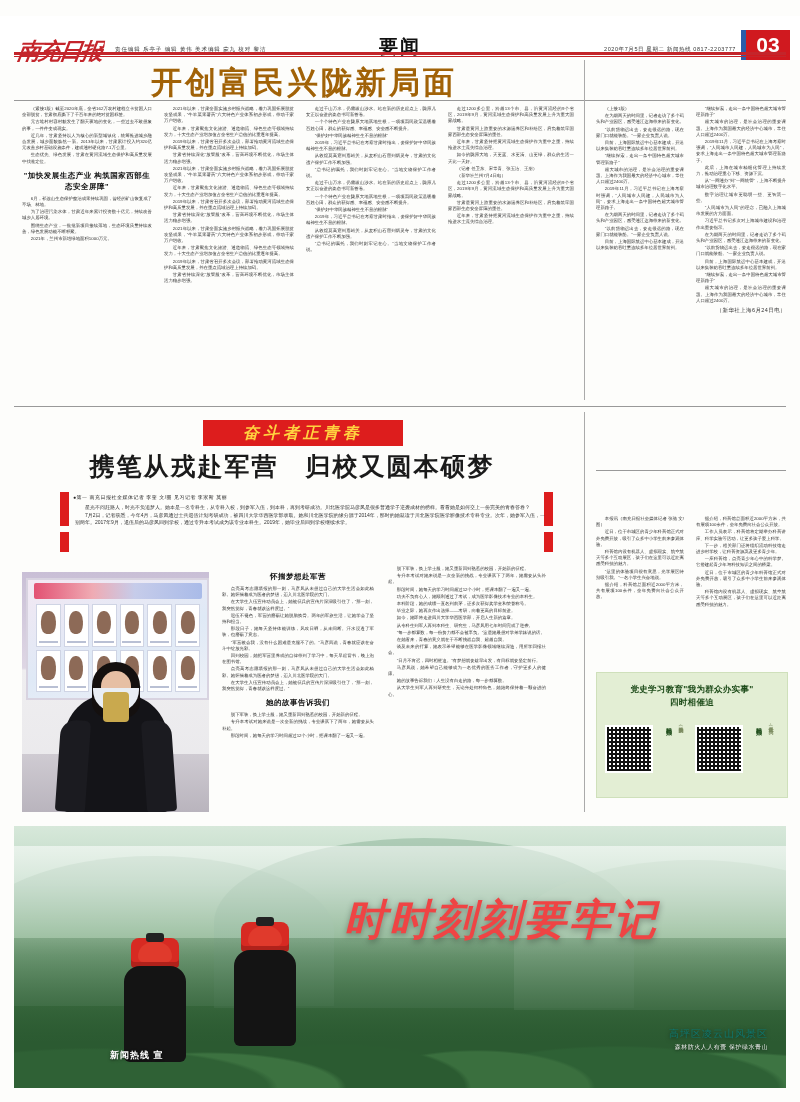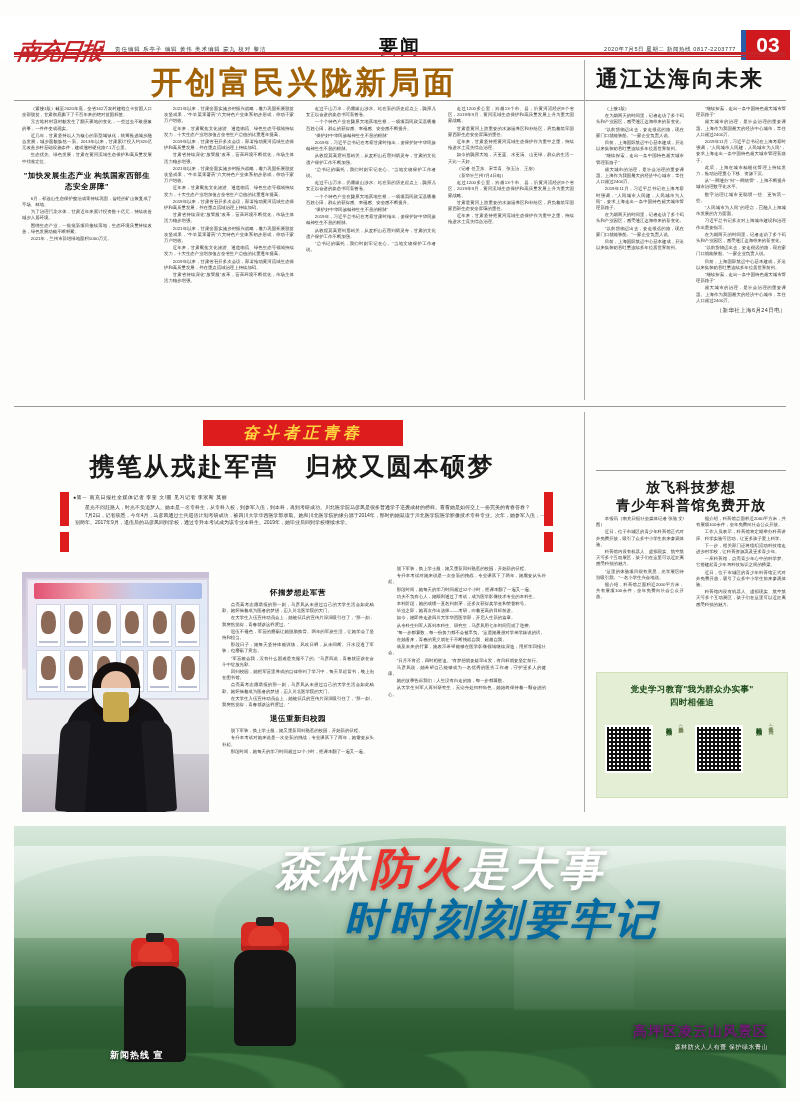--- a/index.html
+++ b/index.html
@@ -134,61 +134,60 @@
          radial-gradient(ellipse at 78% 100%,#2e6135 0 19%,transparent 20%),
          radial-gradient(ellipse at 92% 100%,#3d7442 0 16%,transparent 17%),
          linear-gradient(180deg,rgba(40,90,48,.25),#2b5a31 70%);}
   .haze{position:absolute;left:0;top:20px;width:772px;height:110px;
        background:linear-gradient(180deg,rgba(255,255,255,.55),rgba(255,255,255,0));}
   #fire-l1{position:absolute;left:262px;top:14px;font-size:44px;font-weight:bold;
        font-style:italic;letter-spacing:3px;color:#fff;white-space:nowrap;
        text-shadow:0 2px 6px rgba(0,0,0,.35);font-family:"Liberation Serif",serif;}
   #fire-l1 .red{color:#e8332c;}
   #fire-l2{position:absolute;left:330px;top:66px;font-size:42px;font-weight:bold;
-       font-style:italic;letter-spacing:3px;color:#0369a1;white-space:nowrap;
+       font-style:italic;letter-spacing:3px;color:#ef4444;white-space:nowrap;
        text-shadow:0 2px 6px rgba(0,0,0,.35);font-family:"Liberation Serif",serif;}
   .fman{position:absolute;bottom:0;}
   .fman .tank{position:absolute;left:50%;transform:translateX(-50%);top:0;
        width:48px;height:30px;background:#d72a22;border-radius:8px 8px 4px 4px;
        box-shadow:inset 0 -6px 0 rgba(0,0,0,.18);}
   .fman .cap{position:absolute;left:50%;transform:translateX(-50%);top:-5px;
        width:18px;height:9px;background:#222;border-radius:3px;}
   .fman .body{position:absolute;left:50%;transform:translateX(-50%);top:28px;
        width:62px;height:96px;background:#141414;border-radius:16px 16px 6px 6px;}
   .fman .helm{position:absolute;left:50%;transform:translateX(-50%);top:4px;
        width:34px;height:20px;background:#e03a2c;border-radius:17px 17px 6px 6px;z-index:3;}
   .fman .strapL,.fman .strapR{position:absolute;top:30px;width:7px;height:54px;background:#2b2b2b;}
   .fman .strapL{left:calc(50% - 22px)} .fman .strapR{left:calc(50% + 15px)}
   .fman.one{left:86px;width:110px;height:150px;}
   .fman.two{left:196px;width:110px;height:166px;}
   #fire-credit{position:absolute;left:96px;bottom:26px;font-size:9px;font-weight:bold;
        color:#fff;letter-spacing:1px;text-shadow:0 1px 3px rgba(0,0,0,.6);}
   #fire-place{position:absolute;right:18px;bottom:36px;text-align:right;}
-  #fire-place .big{font-size:14px;font-weight:bold;color:#701a75;letter-spacing:1px;
+  #fire-place .big{font-size:10px;font-weight:normal;color:#0f766e;letter-spacing:1px;
        text-shadow:0 1px 4px rgba(0,0,0,.6);}
   #fire-place .sm{font-size:6px;color:#eee;letter-spacing:.5px;margin-top:2px;
        text-shadow:0 1px 3px rgba(0,0,0,.6);}
 </style>
 </head>
 <body>
 
 <div id="page">
 
   <div id="masthead">
     <div id="logo">南充日报</div>
     <div id="editors">责任编辑 乐亭子  编辑 黄伟  美术编辑 蒙九  校对 黎洁</div>
     <div id="sectiontitle">要闻</div>
     <div id="dateline">2020年7月5日 星期二 新闻热线 0817-2203777</div>
     <div id="pagenum">03</div>
   </div>
   <div id="rule-red"></div>
   <div id="rule-red2"></div>
 
   <div id="h1-main">开创富民兴陇新局面</div>
-  <div id="h1-right">通江达海向未来</div>
   <div id="toprule"></div>
   <div id="topdiv-v"></div>
 
   <div class="col" style="left:22px;top:106px;width:130px;height:295px;">
     <div id="t-c1" style="font-size: 4.4px; line-height: 6.2px; color: rgb(51, 51, 51); text-align: justify; letter-spacing: 0px;">
         <p style="margin: 0px 0px 1px; text-indent: 2em;">（紧接1版）截至2020年底，全省162万农村建档立卡贫困人口全部脱贫，甘肃彻底撕下了千百年来的绝对贫困标签。</p>
         <p style="margin: 0px 0px 1px; text-indent: 2em;">元古堆村村容村貌发生了翻天覆地的变化，一些过去不敢想象的事，一件件变成现实。</p>
         <p style="margin: 0px 0px 1px; text-indent: 2em;">近几年，甘肃坚持以人为核心的新型城镇化，统筹推进城乡融合发展，城乡面貌焕然一新。2013年以来，甘肃累计投入约320亿元改善乡村基础设施条件，建成通村硬化路7.1万公里。</p>
         <p style="margin: 0px 0px 1px; text-indent: 2em;">生态优先、绿色发展，甘肃在黄河流域生态保护和高质量发展中找准定位。</p>
         <div class="subhead">"加快发展生态产业 构筑国家西部生态安全屏障"</div>
@@ -354,32 +353,32 @@
       <div class="ph-gown"></div>
       <div class="ph-sleeveL"></div>
       <div class="ph-sleeveR"></div>
       <div class="ph-hair"></div>
       <div class="ph-headf"></div>
       <div class="ph-collar"></div>
       <div class="ph-stole"></div>
     </div>
   </div>
 
-  <div class="col" style="left:222px;top:566px;width:152px;height:246px;margin-top:16px;">
+  <div class="col" style="left:222px;top:566px;width:152px;height:246px;">
     <div id="m-c2" style="font-size: 4.4px; line-height: 6.2px; color: rgb(51, 51, 51); text-align: justify; letter-spacing: 0px;">
         <div class="subhead">怀揣梦想赴军营</div>
         <p style="margin: 0px 0px 1px; text-indent: 2em;">点亮高考志愿填报的那一刻，马彦凤从未想过自己的大学生活会如此精彩。她怀揣着成为医者的梦想，迈入川北医学院的大门。</p>
         <p style="margin: 0px 0px 1px; text-indent: 2em;">在大学生入伍宣传动员会上，她被征兵的宣传片深深吸引住了，"那一刻，我突然觉得，青春就该这样度过。"</p>
         <p style="margin: 0px 0px 1px; text-indent: 2em;">退伍不褪色，军营的磨砺让她脱胎换骨。两年的军旅生活，让她学会了坚持和担当。</p>
         <p style="margin: 0px 0px 1px; text-indent: 2em;">那段日子，她每天坚持体能训练，风吹日晒，从未间断。汗水浸透了军装，也磨砺了意志。</p>
         <p style="margin: 0px 0px 1px; text-indent: 2em;">"军营教会我，没有什么困难是克服不了的。"马彦凤说，青春就应该在奋斗中绽放光彩。</p>
         <p style="margin: 0px 0px 1px; text-indent: 2em;">回到校园，她把军营里养成的自律带到了学习中，每天早起背书，晚上泡在图书馆。</p>
         <p style="margin: 0px 0px 1px; text-indent: 2em;">点亮高考志愿填报的那一刻，马彦凤从未想过自己的大学生活会如此精彩。她怀揣着成为医者的梦想，迈入川北医学院的大门。</p>
         <p style="margin: 0px 0px 1px; text-indent: 2em;">在大学生入伍宣传动员会上，她被征兵的宣传片深深吸引住了，"那一刻，我突然觉得，青春就该这样度过。"</p>
-        <div class="subhead">退伍重新归校园</div>
+        <div class="subhead">她的故事告诉我们</div>
         <p style="margin: 0px 0px 1px; text-indent: 2em;">脱下军装，换上学士服，她又重新回到熟悉的校园，开始新的征程。</p>
         <p style="margin: 0px 0px 1px; text-indent: 2em;">专升本考试对她来说是一次全新的挑战，专业课落下了两年，她需要从头补起。</p>
         <p style="margin: 0px 0px 1px; text-indent: 2em;">那段时间，她每天的学习时间超过12个小时，把课本翻了一遍又一遍。</p>
       </div>
   </div>
   <div class="col" style="left:388px;top:566px;width:158px;height:246px;">
     <div id="m-c3" style="font-size: 4.4px; line-height: 6.2px; color: rgb(51, 51, 51); text-align: justify; letter-spacing: 0px;">
         <p style="margin: 0px 0px 1px; text-indent: 2em;">脱下军装，换上学士服，她又重新回到熟悉的校园，开始新的征程。</p>
         <p style="margin: 0px 0px 1px; text-indent: 2em;">专升本考试对她来说是一次全新的挑战，专业课落下了两年，她需要从头补起。</p>
         <p style="margin: 0px 0px 1px; text-indent: 2em;">那段时间，她每天的学习时间超过12个小时，把课本翻了一遍又一遍。</p>
@@ -392,24 +391,20 @@
         <p style="margin: 0px 0px 1px; text-indent: 2em;">在她看来，青春的意义就在于不断挑战自我、超越自我。</p>
         <p style="margin: 0px 0px 1px; text-indent: 2em;">谈及未来的打算，她表示希望能够在医学影像领域继续深造，用所学回报社会。</p>
         <p style="margin: 0px 0px 1px; text-indent: 2em;">"日月不肯迟，四时相催迫。"有梦想就要趁早出发，有目标就要坚定前行。</p>
         <p style="margin: 0px 0px 1px; text-indent: 2em;">马彦凤说，她希望自己能够成为一名优秀的医务工作者，守护更多人的健康。</p>
         <p style="margin: 0px 0px 1px; text-indent: 2em;">她的故事告诉我们：人生没有白走的路，每一步都算数。</p>
         <p style="margin: 0px 0px 1px; text-indent: 2em;">从大学生到军人再到研究生，无论身处何种角色，她始终保持着一颗奋进的心。</p>
       </div>
   </div>
 
   <div id="rrule"></div>
-  <div id="h3-right">
-    <div>放飞科技梦想</div>
-    <div>青少年科普馆免费开放</div>
-  </div>
   <div class="col" style="left:596px;top:516px;width:88px;height:148px;">
     <div id="r-c1" style="font-size: 4.4px; line-height: 6.2px; color: rgb(51, 51, 51); text-align: justify; letter-spacing: 0px;">
         <p style="margin: 0px 0px 1px; text-indent: 2em;">本报讯（南充日报社全媒体记者 张驰 文/图）</p>
         <p style="margin: 0px 0px 1px; text-indent: 2em;">近日，位于市城区的青少年科普馆正式对外免费开放，吸引了众多中小学生前来参观体验。</p>
         <p style="margin: 0px 0px 1px; text-indent: 2em;">科普馆内设有机器人、虚拟现实、航空航天等多个互动展区，孩子们在这里可以近距离感受科技的魅力。</p>
         <p style="margin: 0px 0px 1px; text-indent: 2em;">"这里的体验项目很有意思，光学展区特别吸引我。"一名小学生兴奋地说。</p>
         <p style="margin: 0px 0px 1px; text-indent: 2em;">据介绍，科普馆总面积近2000平方米，共有展项100余件，全年免费向社会公众开放。</p>
       </div>
   </div>
   <div class="col" style="left:696px;top:516px;width:90px;height:148px;">
@@ -445,23 +440,20 @@
   </div>
 
   <div id="fire">
     <div class="sky"></div>
     <div class="mtn m1"></div>
     <div class="mtn m2"></div>
     <div class="mtn m3"></div>
     <div class="haze"></div>
     <div class="trees"></div>
 
-    <div id="fire-l1">
-      <span>森林</span><span class="red">防火</span><span>是大事</span>
-    </div>
     <div id="fire-l2">时时刻刻要牢记</div>
 
     <div class="fman one">
       <div class="tank"></div>
         <div class="cap"></div>
       <div class="strapL"></div>
         <div class="strapR"></div>
       <div class="body"></div>
         <div class="helm"></div>
     </div>

